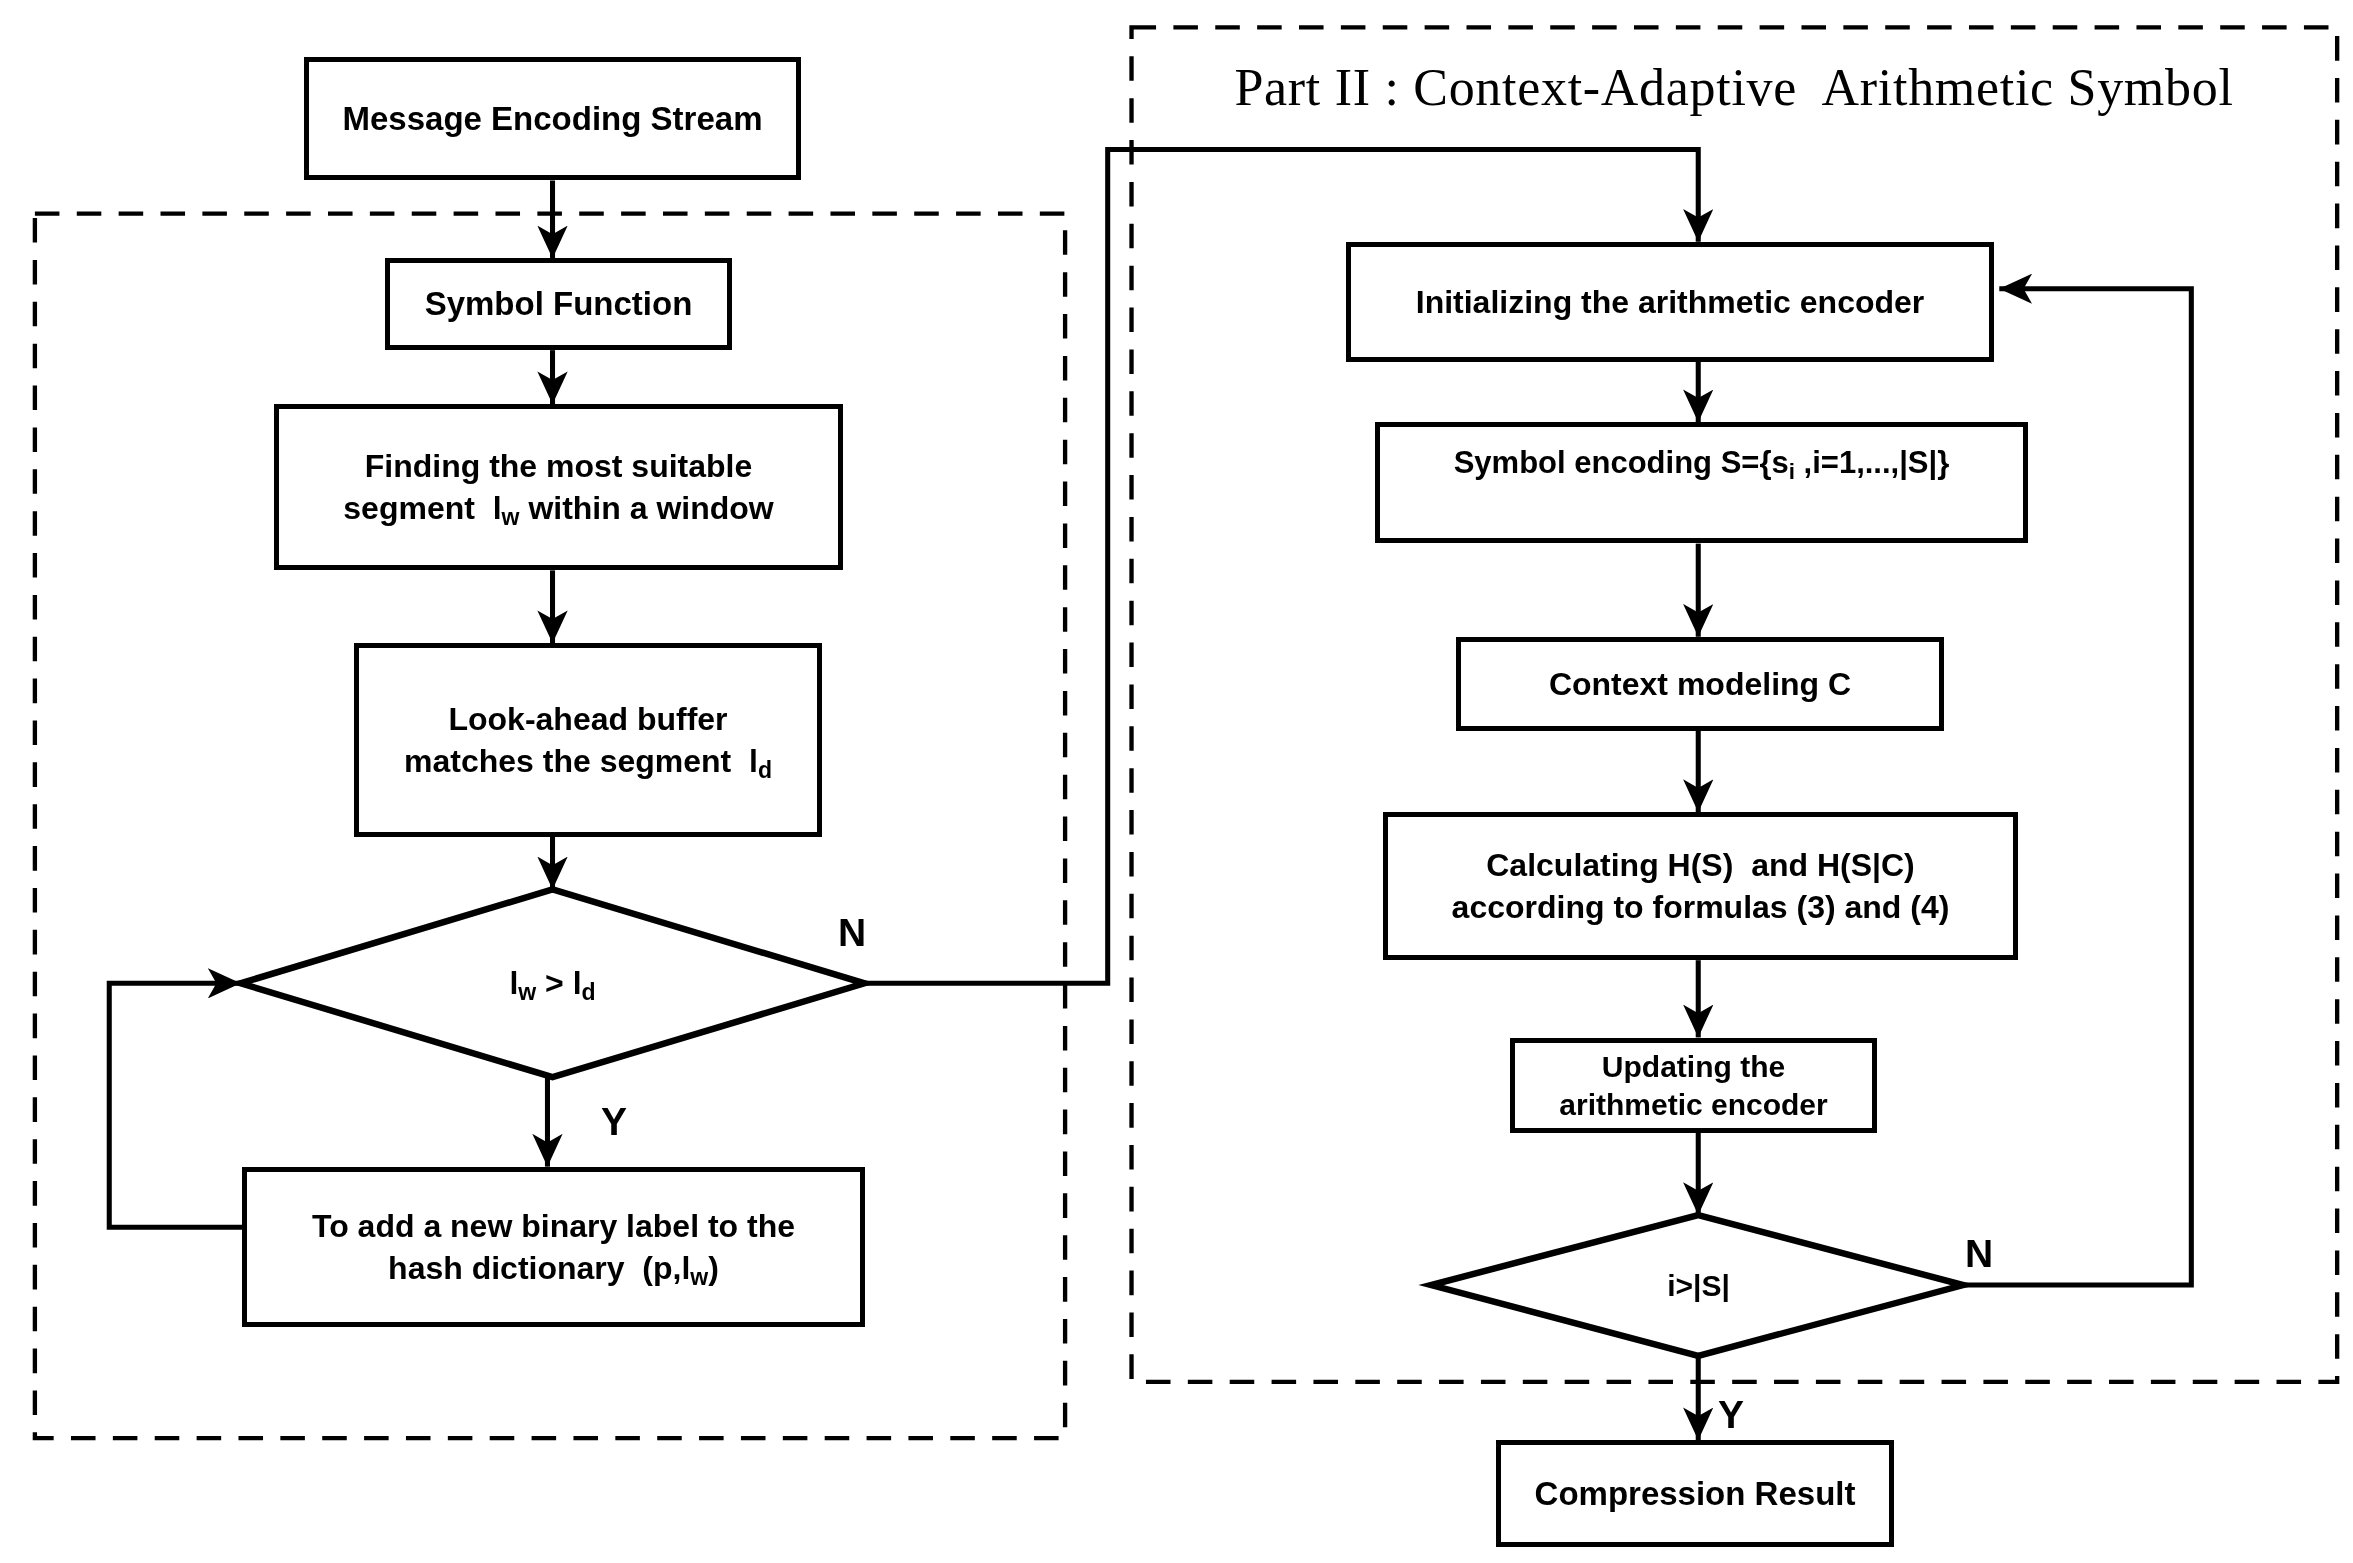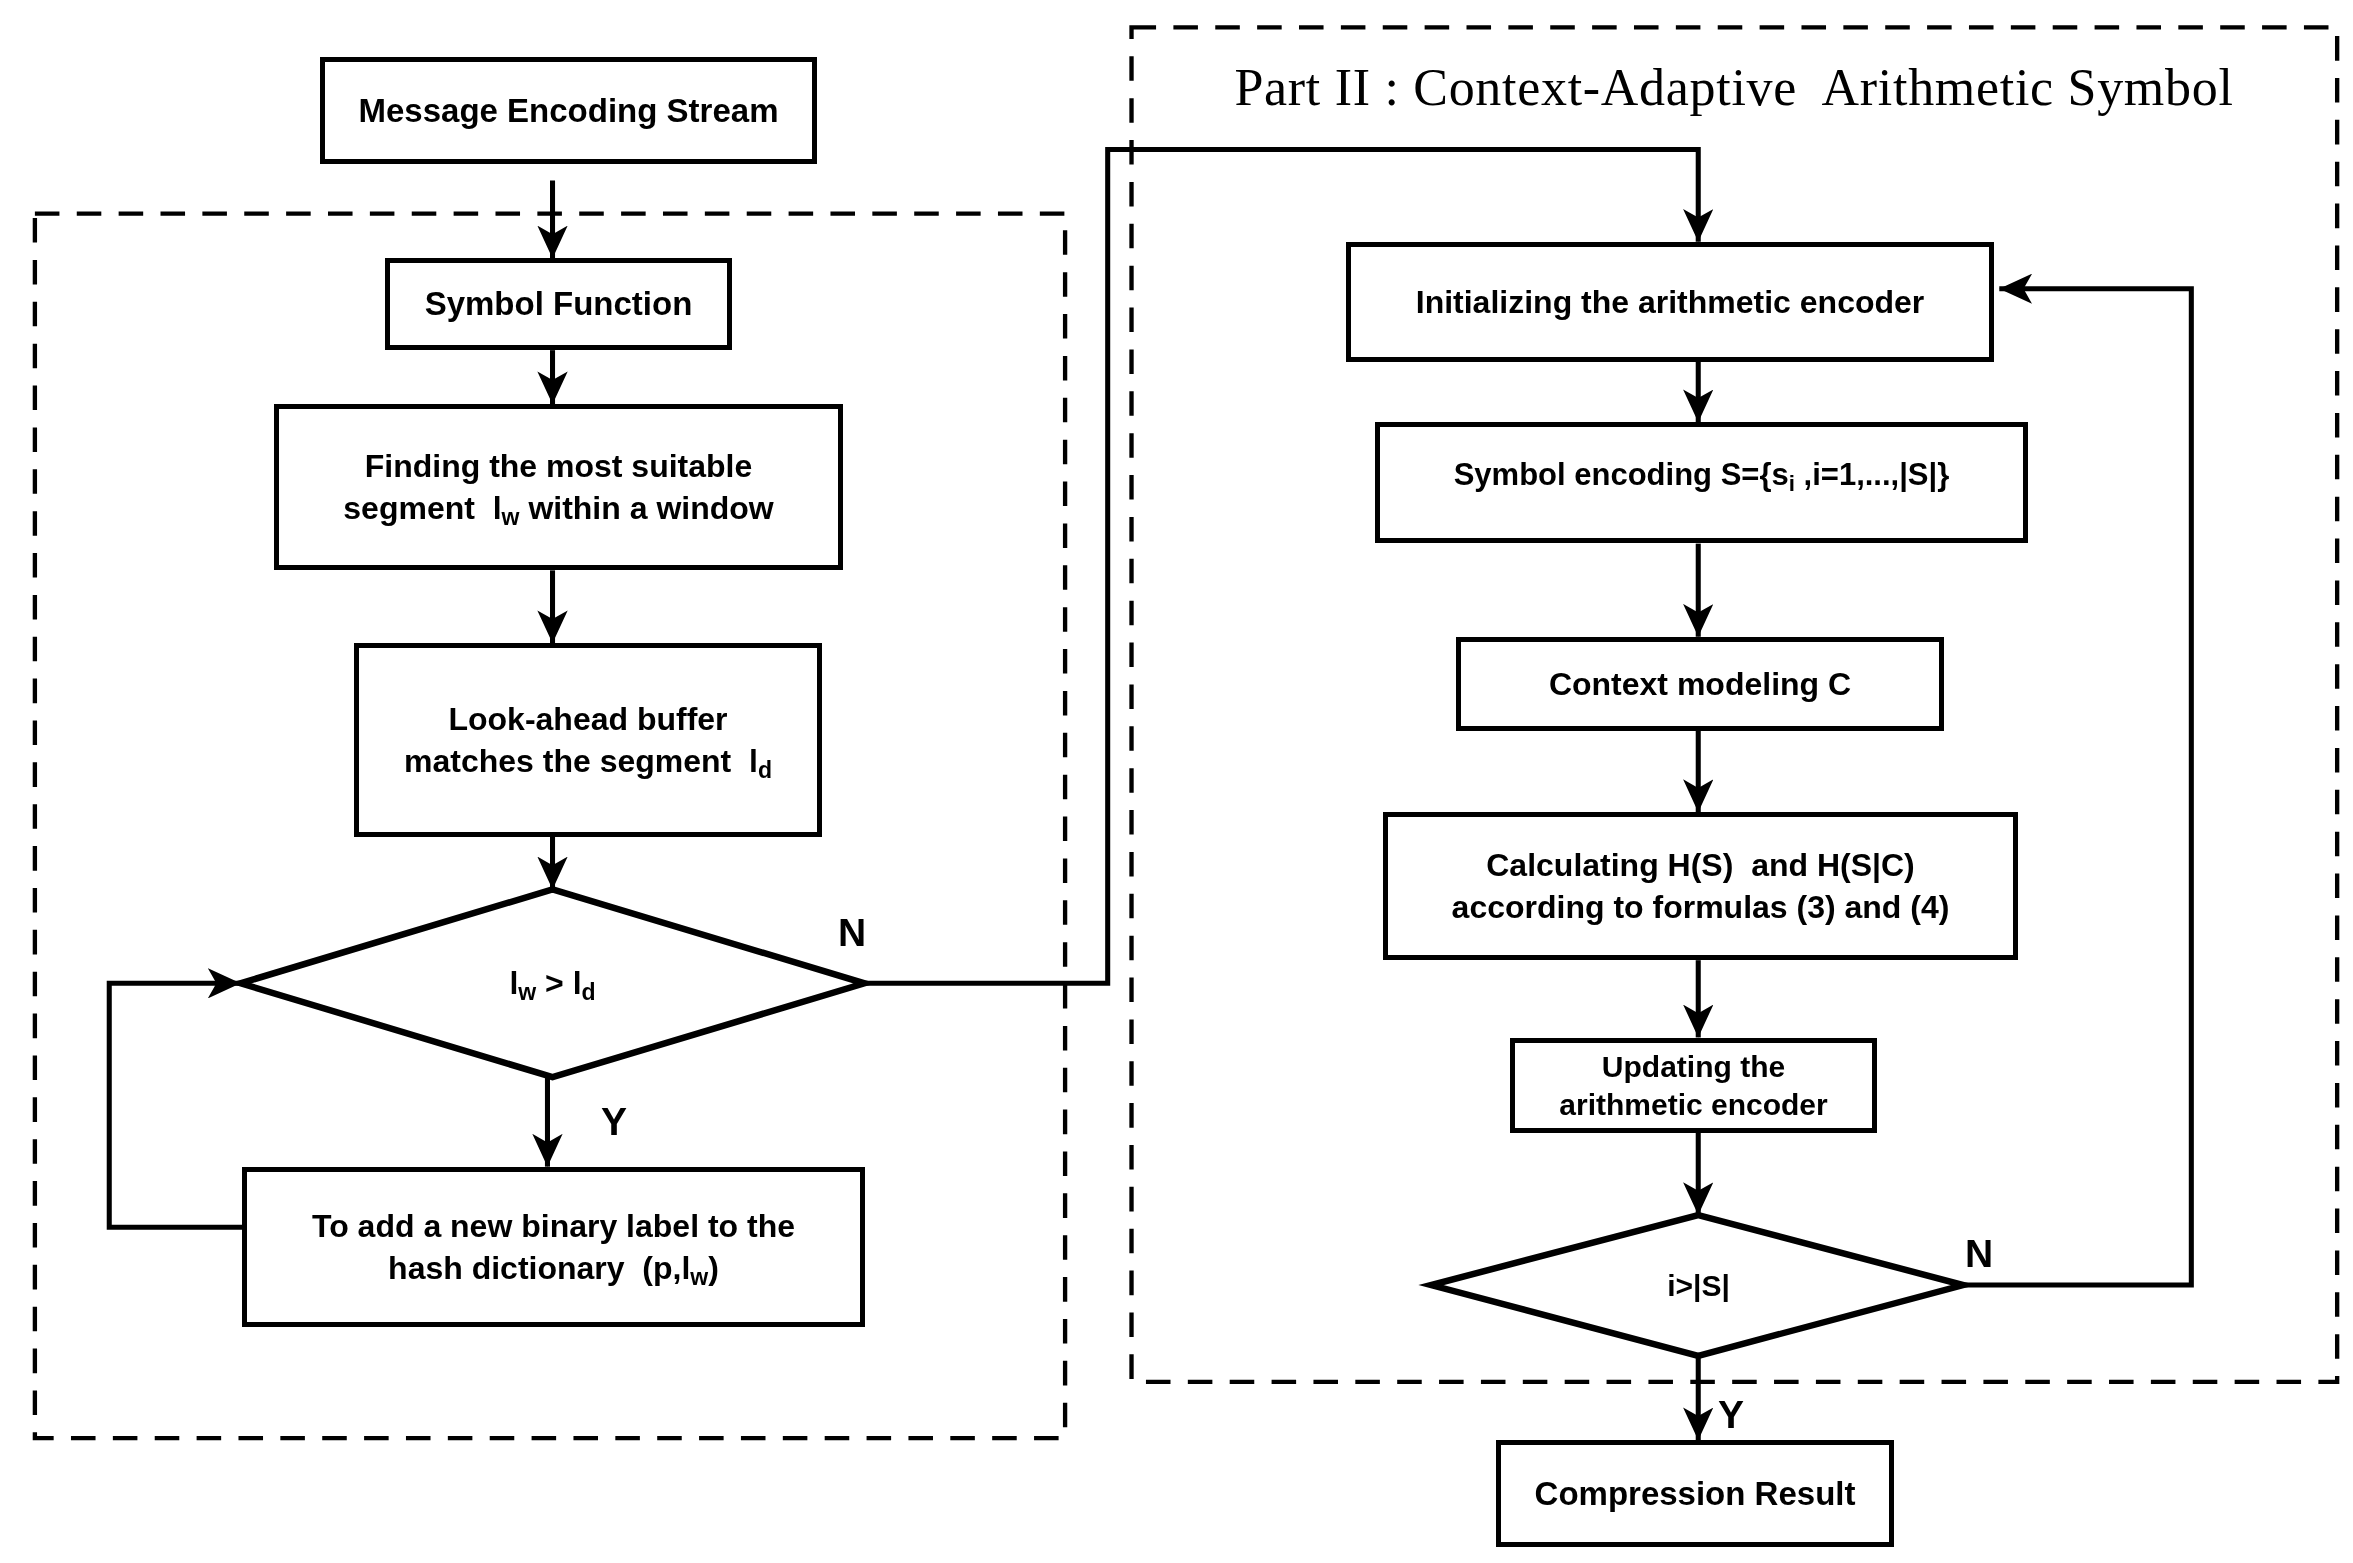--- a/index.html
+++ b/index.html
@@ -50,21 +50,21 @@
     <path d="M2352 1330 V1437" stroke="#000" stroke-width="7" fill="none" marker-end="url(#ah)"></path>
     <path d="M2352 1568 V1683" stroke="#000" stroke-width="7" fill="none" marker-end="url(#ah)"></path>
     <path d="M2352 1878 V1995" stroke="#000" stroke-width="7" fill="none" marker-end="url(#ah)"></path>
 
     <path d="M2719 1780 H3035 V400 H2769" stroke="#000" stroke-width="7" fill="none" marker-end="url(#ah)"></path>
 
     <polygon points="765,1232 1197,1362 765,1492 333,1362" fill="#fff" stroke="#000" stroke-width="9"></polygon>
     <polygon points="2352,1683 2719,1780 2352,1878 1982,1780" fill="#fff" stroke="#000" stroke-width="9"></polygon>
   </svg>
 
-  <div class="pbox" style="left:304px;top:57px;width:497px;height:107px;font-size:33px;margin-left:16px;">
+  <div class="pbox" style="left:304px;top:57px;width:497px;height:123px;font-size:33px;">
     <div class="txt"><span>Message Encoding Stream</span></div>
   </div>
 
   <div class="pbox" style="left:385px;top:258px;width:347px;height:92px;font-size:33px;">
     <div class="txt"><span>Symbol Function</span></div>
   </div>
 
   <div class="pbox" style="left:274px;top:404px;width:569px;height:166px;font-size:32px;">
     <div class="txt">
       <div><span>Finding the most suitable</span></div>
@@ -93,21 +93,21 @@
   <div class="branch" style="left:838px;top:911px;">N</div>
   <div class="branch" style="left:601px;top:1100px;">Y</div>
 
 
   <div class="part-title" style="left:1129px;top:58px;width:1210px;">Part II : Context-Adaptive  Arithmetic Symbol</div>
 
   <div class="pbox" style="left:1346px;top:242px;width:648px;height:120px;font-size:32px;align-items:center;">
     <div class="txt"><span>Initializing the arithmetic encoder</span></div>
   </div>
 
-  <div class="pbox" style="left:1375px;top:422px;width:653px;height:121px;font-size:31px;align-items:flex-start;padding-top:28px;">
+  <div class="pbox" style="left:1375px;top:422px;width:653px;height:121px;font-size:31px;align-items:flex-start;padding-top:16px;">
     <div class="txt"><span>Symbol encoding S={s</span><sub>i</sub><span> ,i=1,...,|S|}</span></div>
   </div>
 
   <div class="pbox" style="left:1456px;top:637px;width:488px;height:94px;font-size:32px;">
     <div class="txt"><span>Context modeling C</span></div>
   </div>
 
   <div class="pbox" style="left:1383px;top:812px;width:635px;height:148px;font-size:32px;">
     <div class="txt">
       <div><span>Calculating H(S)  and H(S|C)</span></div>

